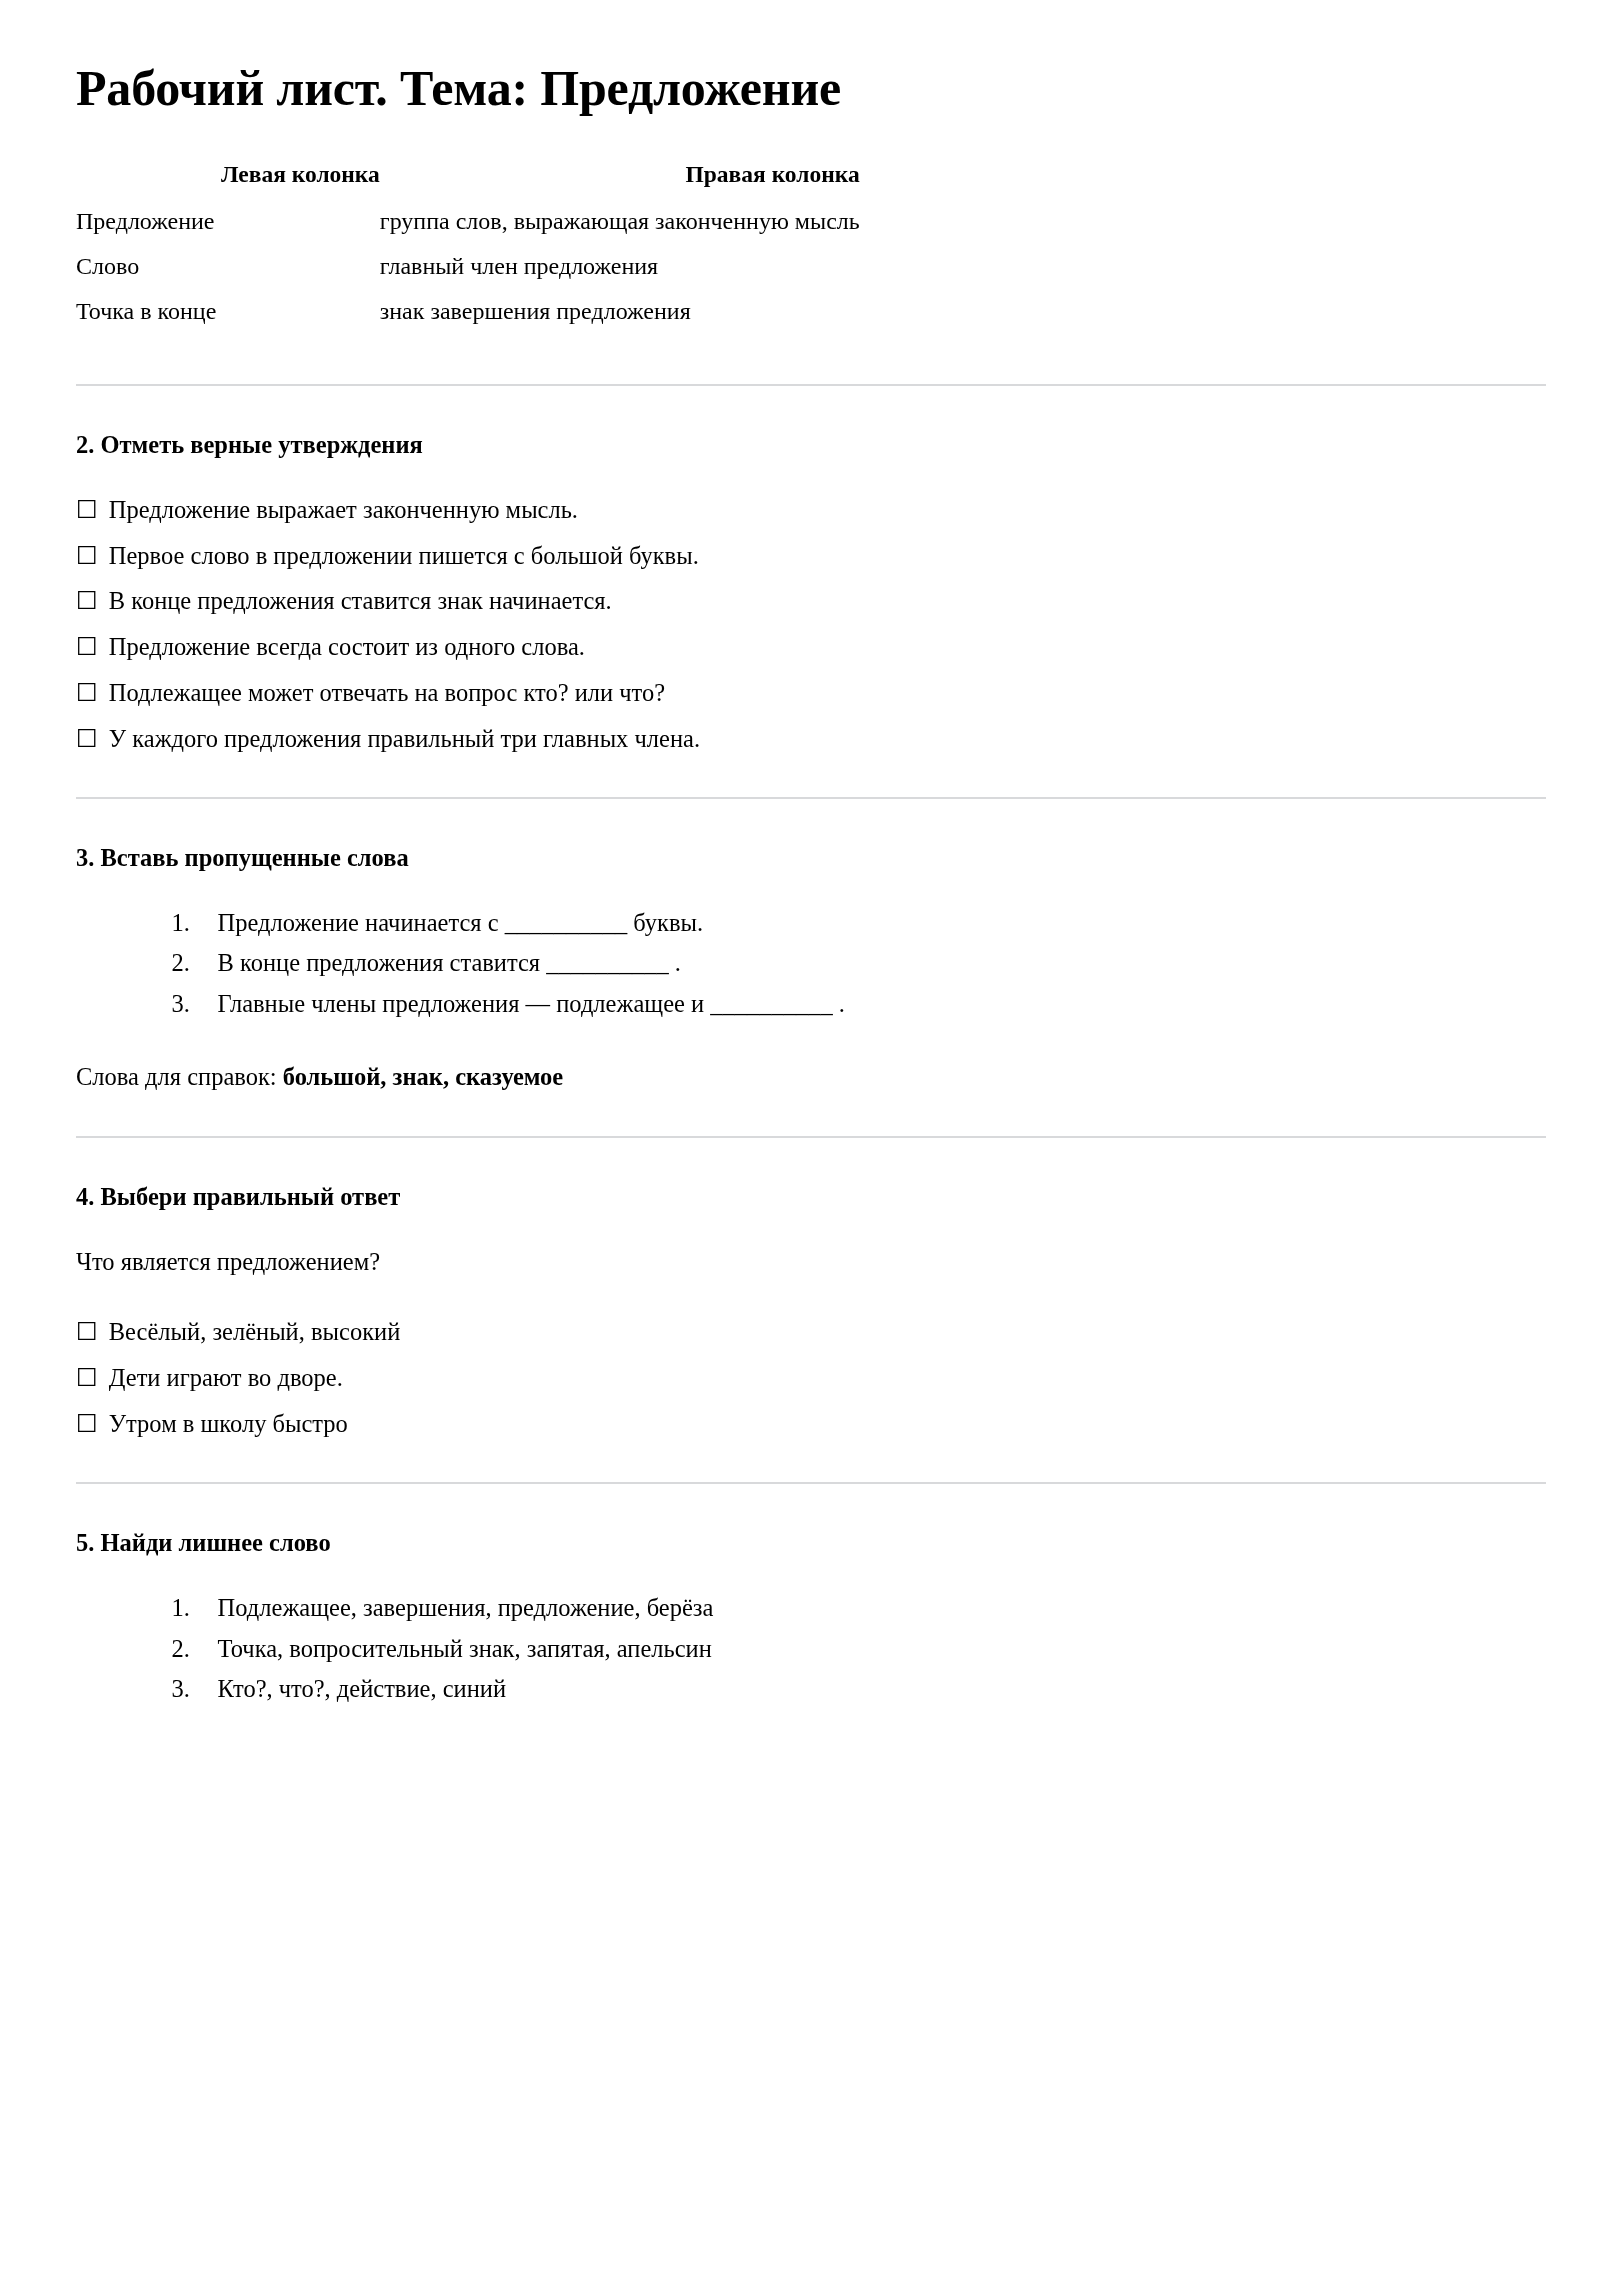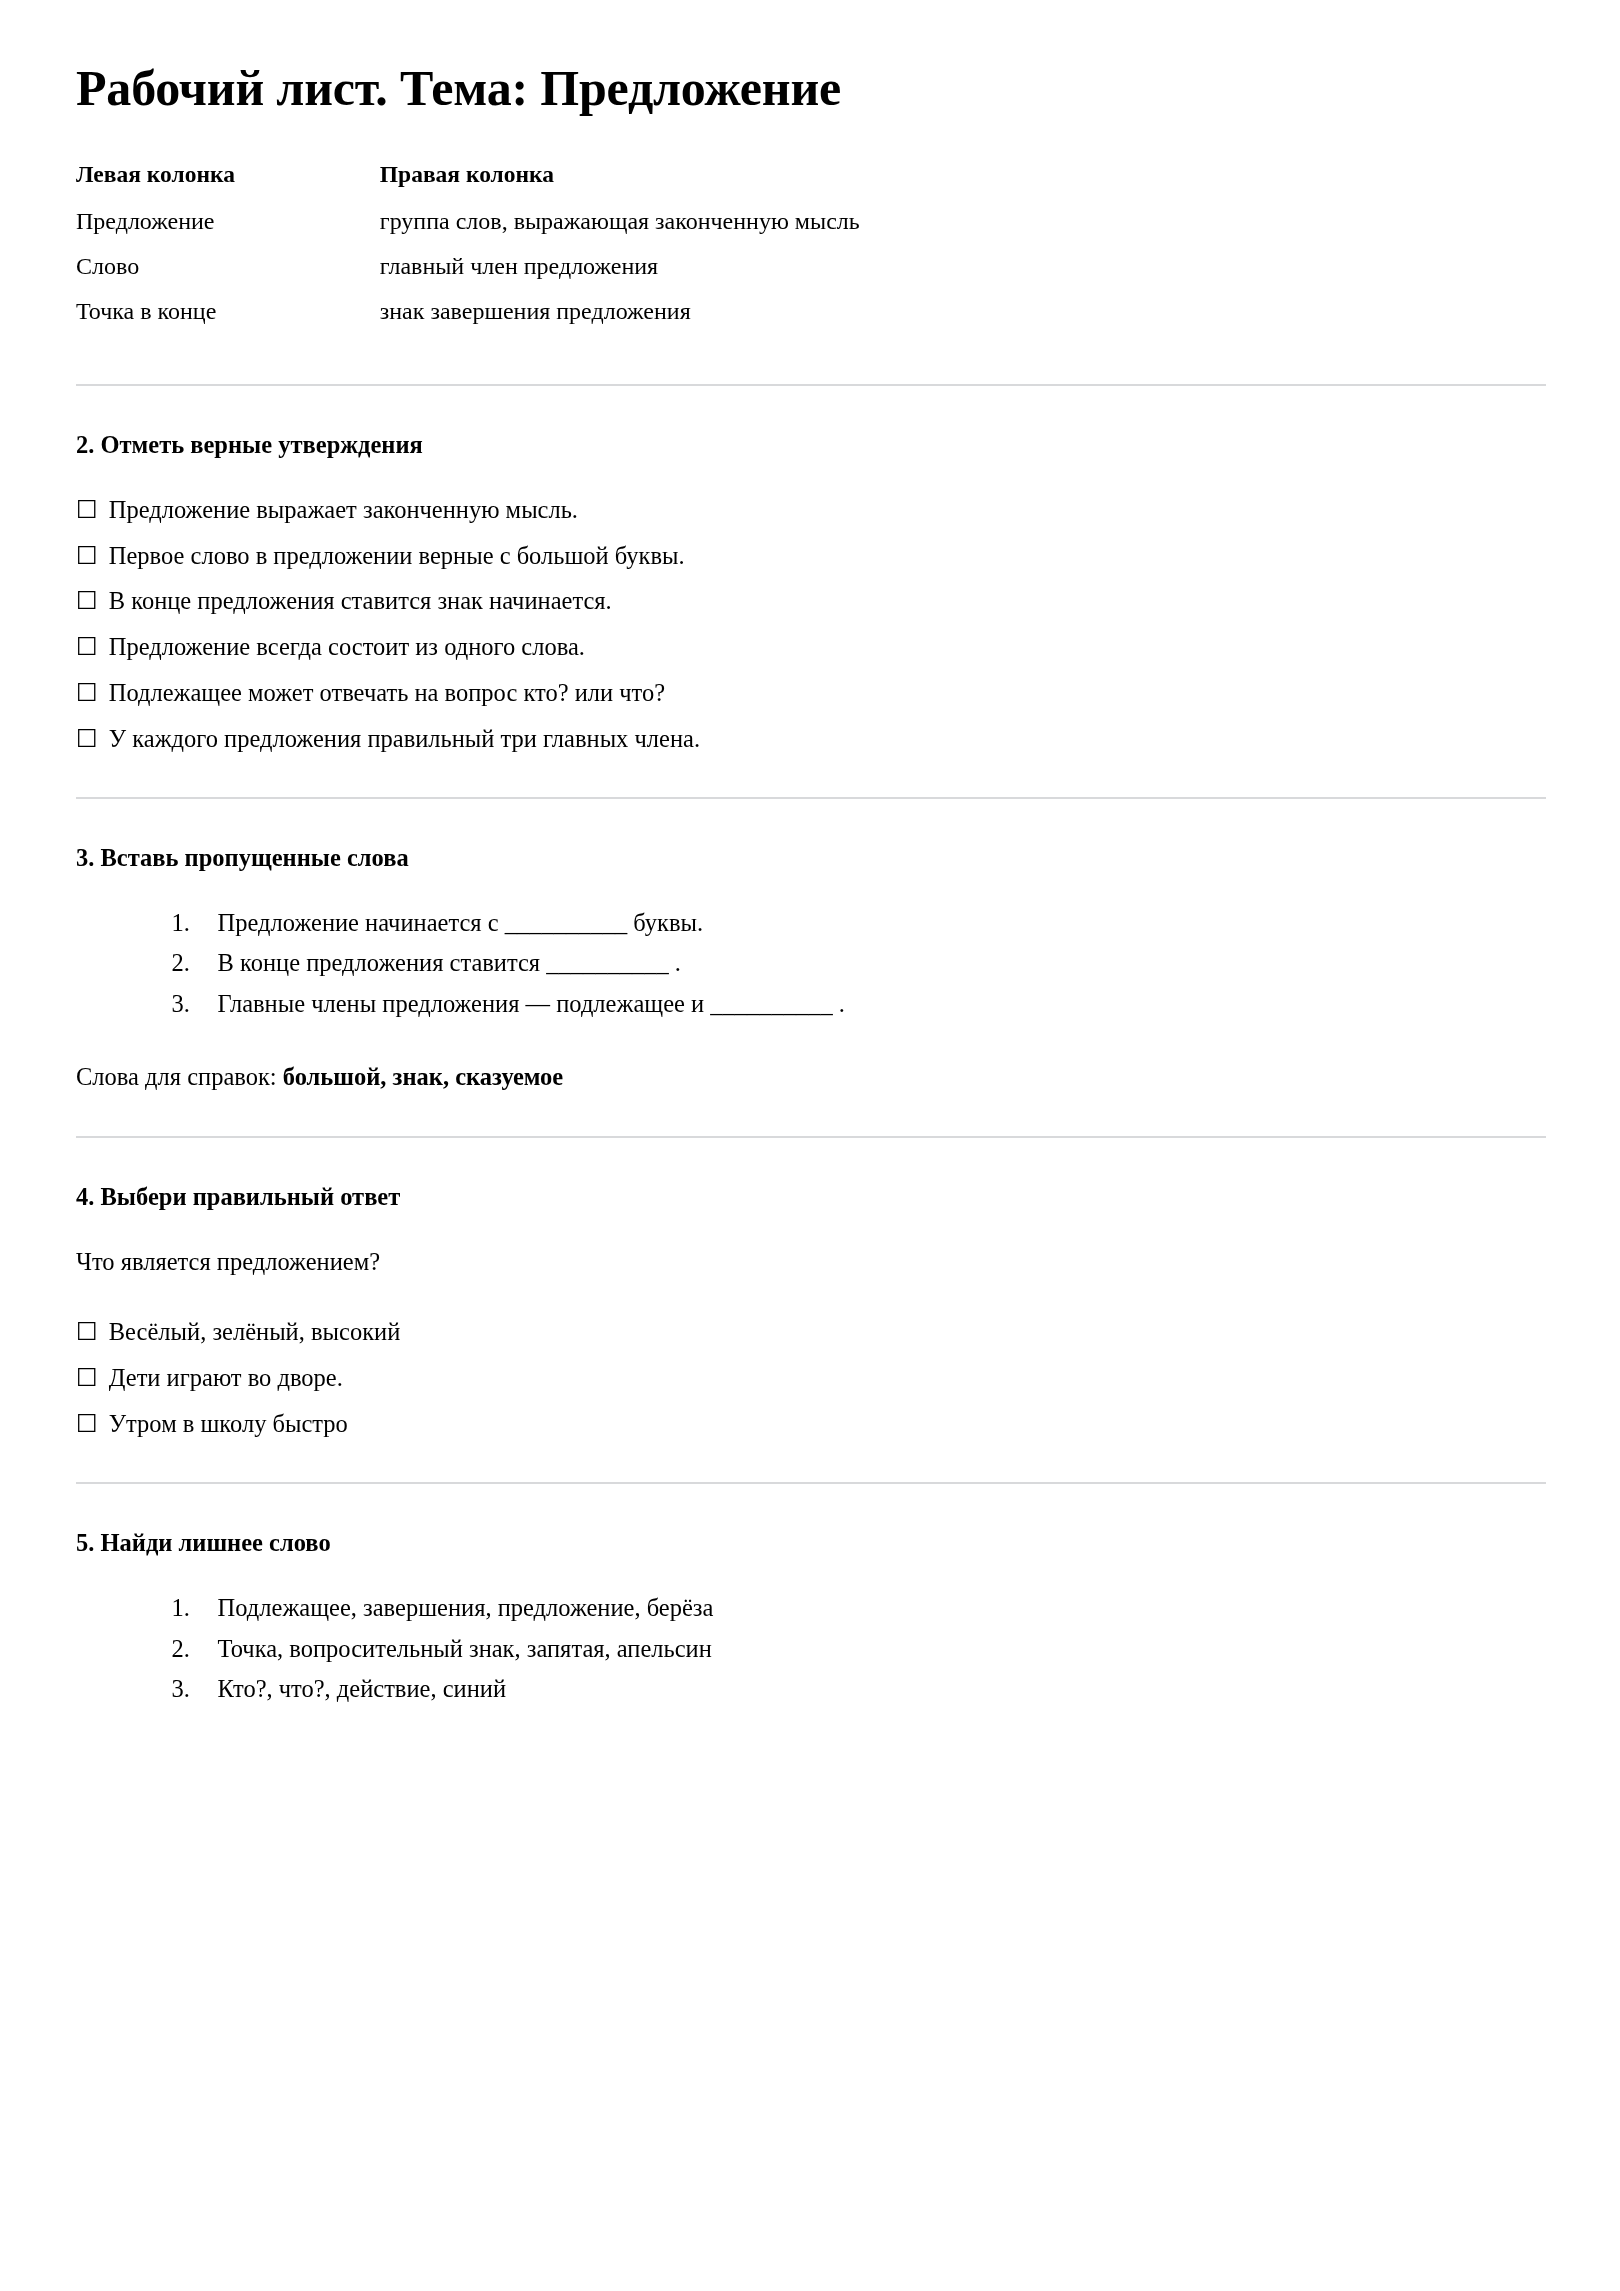--- a/index.html
+++ b/index.html
@@ -53,21 +53,21 @@
     width: 1470px;
     height: 0;
   }
 
   
   .match-table {
     border-collapse: collapse;
     margin: 0 0 3.9px 0;
   }
   .match-table th {
-    text-align: left;
+    text-align: right;
     font-size: 23.5px;
     font-weight: bold;
     padding: 0 0 15.7px 0;
     line-height: 1.35;
     white-space: nowrap;
   }
   .match-table th.col-left { width: 294px; }
   .match-table td {
     font-size: 24px;
     font-weight: normal;
@@ -170,21 +170,21 @@
   <section class="section">
     <h2 class="section-heading">2. Отметь верные утверждения</h2>
 
     <ul class="check-list">
       <li>
         <span class="check-box">☐</span>
         <span class="check-text">Предложение выражает законченную мысль.</span>
       </li>
       <li>
         <span class="check-box">☐</span>
-        <span class="check-text">Первое слово в предложении верные с большой буквы.</span>
+        <span class="check-text">Первое слово в предложении пишется с большой буквы.</span>
       </li>
       <li>
         <span class="check-box">☐</span>
         <span class="check-text">В конце предложения ставится знак начинается.</span>
       </li>
       <li>
         <span class="check-box">☐</span>
         <span class="check-text">Предложение всегда состоит из одного слова.</span>
       </li>
       <li>

